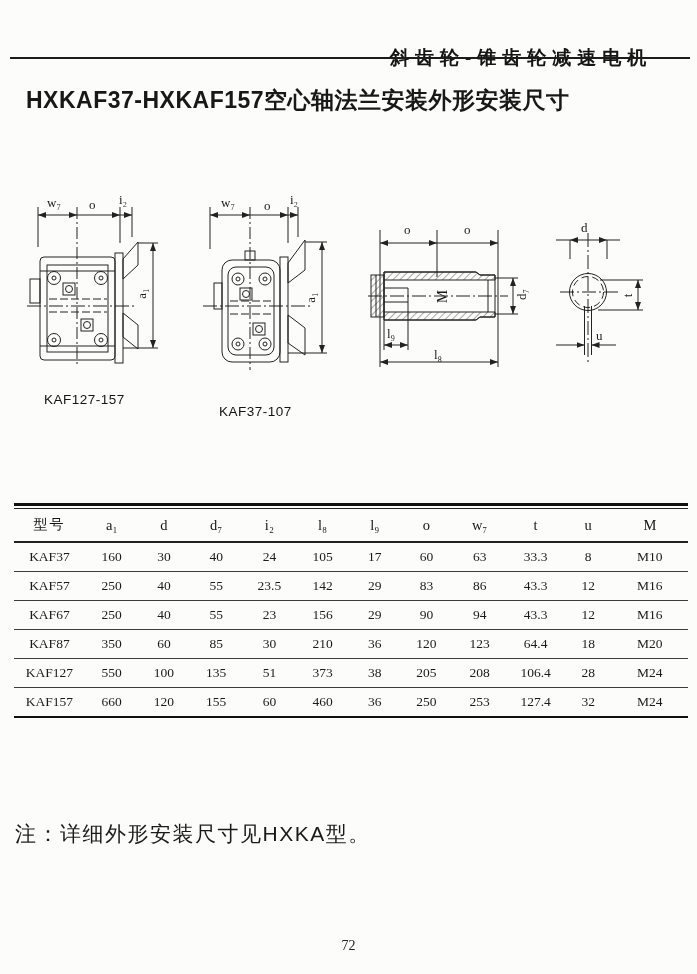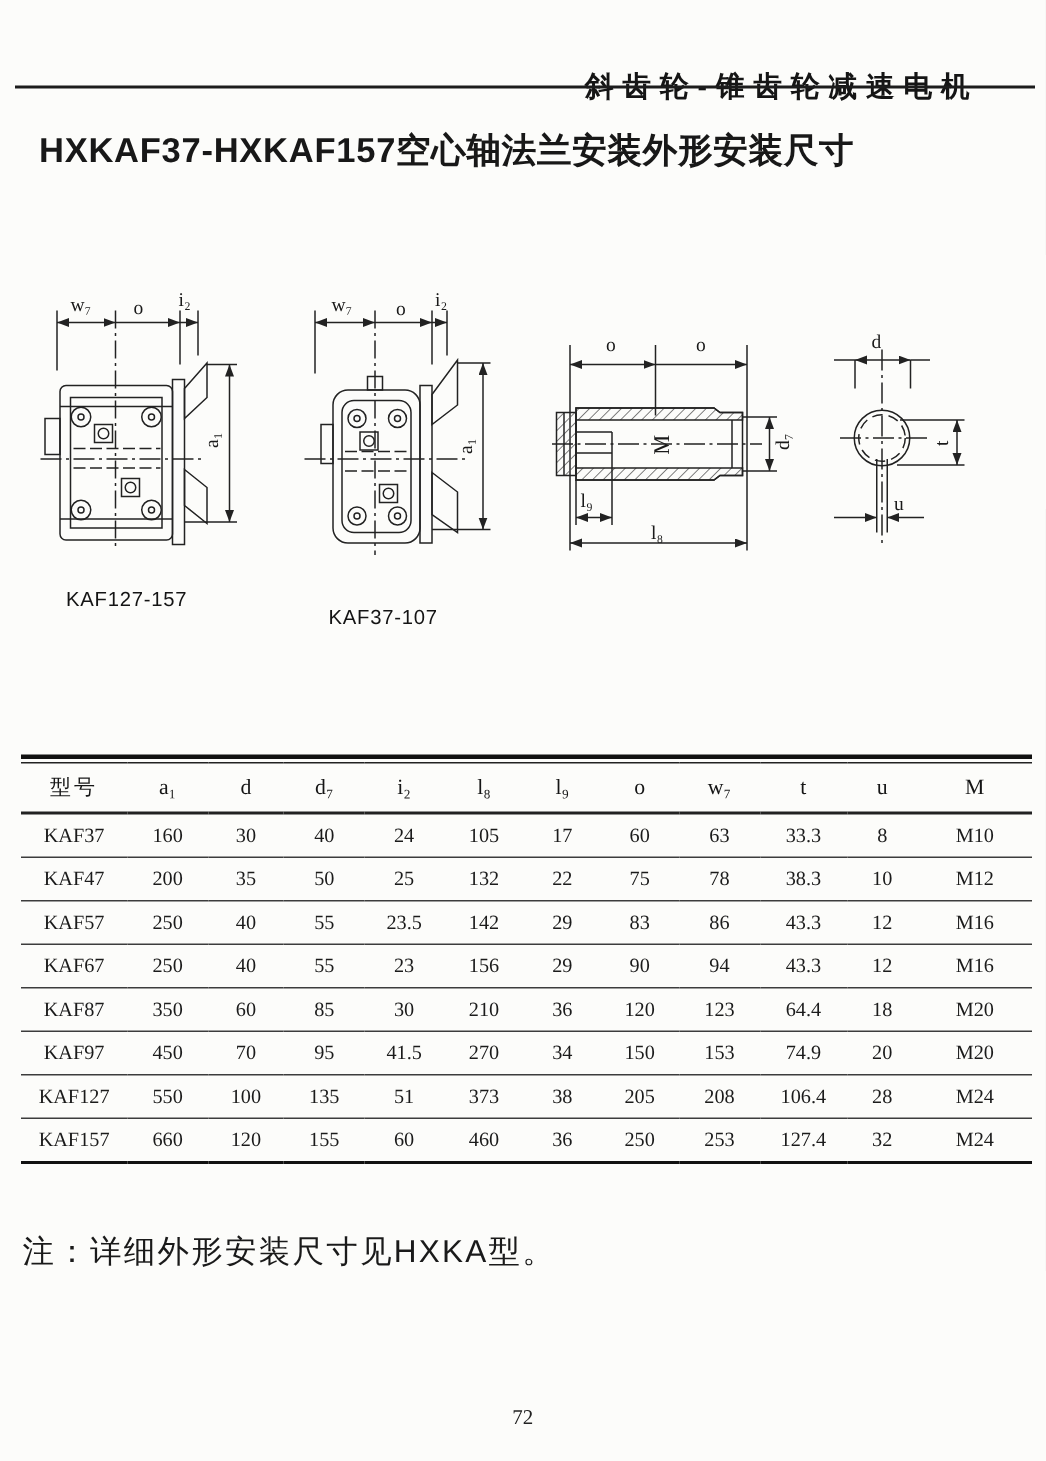--- a/index.html
+++ b/index.html
@@ -292,34 +292,20 @@
             <td>24</td>
             <td>105</td>
             <td>17</td>
             <td>60</td>
             <td>63</td>
             <td>33.3</td>
             <td>8</td>
             <td>M10</td>
           </tr>
           <tr>
-            <td>KAF47</td>
-            <td>200</td>
-            <td>35</td>
-            <td>50</td>
-            <td>25</td>
-            <td>132</td>
-            <td>22</td>
-            <td>75</td>
-            <td>78</td>
-            <td>38.3</td>
-            <td>10</td>
-            <td>M12</td>
-          </tr>
-          <tr>
             <td>KAF57</td>
             <td>250</td>
             <td>40</td>
             <td>55</td>
             <td>23.5</td>
             <td>142</td>
             <td>29</td>
             <td>83</td>
             <td>86</td>
             <td>43.3</td>
@@ -348,34 +334,20 @@
             <td>30</td>
             <td>210</td>
             <td>36</td>
             <td>120</td>
             <td>123</td>
             <td>64.4</td>
             <td>18</td>
             <td>M20</td>
           </tr>
           <tr>
-            <td>KAF97</td>
-            <td>450</td>
-            <td>70</td>
-            <td>95</td>
-            <td>41.5</td>
-            <td>270</td>
-            <td>34</td>
-            <td>150</td>
-            <td>153</td>
-            <td>74.9</td>
-            <td>20</td>
-            <td>M20</td>
-          </tr>
-          <tr>
             <td>KAF127</td>
             <td>550</td>
             <td>100</td>
             <td>135</td>
             <td>51</td>
             <td>373</td>
             <td>38</td>
             <td>205</td>
             <td>208</td>
             <td>106.4</td>

